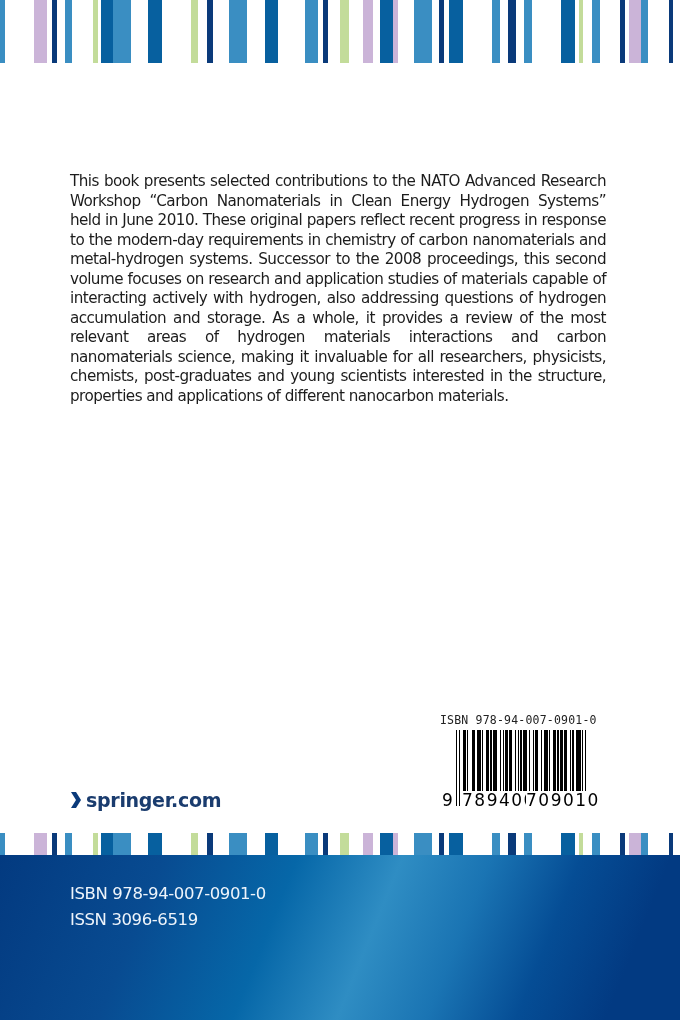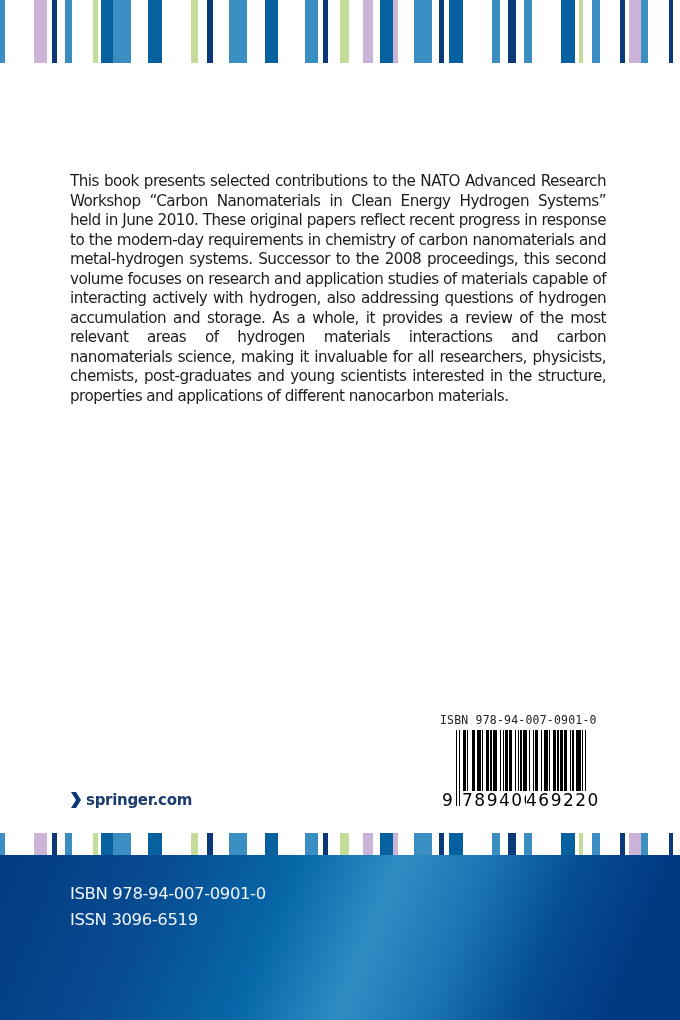--- a/index.html
+++ b/index.html
@@ -24,21 +24,21 @@
     text-align: justify; margin: 0;
     font-family: "DejaVu Sans", sans-serif; letter-spacing: -0.55px;
   }
 
   .springer {
     position: absolute; left: 70px; top: 789px; height: 22px;
     display: flex; align-items: center; gap: 4px;
   }
   .springer .chev { width: 12px; height: 18px; }
   .springer .lbl {
-    font-size: 15px; color: #1a3c6e; font-weight: bold;
+    font-size: 19px; color: #1a3c6e; font-weight: bold;
     font-family: "DejaVu Sans", sans-serif; letter-spacing: -0.3px;
   }
 
   .barcode-wrap { position: absolute; left: 440px; top: 713px; width: 176px; height: 100px; }
   .barcode-isbn {
     position: absolute; left: 0; top: 0; font-family: "DejaVu Sans Mono", monospace;
     font-size: 11.5px; color: #222; letter-spacing: 0.2px;
   }
   .bars { position: absolute; left: 16px; top: 17px; width: 130px; height: 76px; }
   .bars span { position: absolute; top: 0; background: #000; height: 62px; }
@@ -154,21 +154,21 @@
       <span style="left: 113.58px; width: 1.37px;"></span>
       <span style="left: 116.32px; width: 1.37px;"></span>
       <span style="left: 120.42px; width: 1.37px;"></span>
       <span style="left: 121.79px; width: 1.37px;"></span>
       <span style="left: 123.16px; width: 1.37px;"></span>
       <span class="guard" style="left: 125.89px; width: 1.37px;"></span>
       <span class="guard" style="left: 128.63px; width: 1.37px;"></span>
     </div>
   <div class="barcode-digits" style="left:2px;">9</div>
   <div class="barcode-digits" style="left:22px;letter-spacing:1.5px;">789400</div>
-  <div class="barcode-digits" style="left:86px;letter-spacing:1.5px;">469220</div>
+  <div class="barcode-digits" style="left:86px;letter-spacing:1.5px;">709010</div>
 </div>
 
 <div class="stripes bottom">
     <div class="stripe c-teal" style="left: 0px; width: 5px;"></div>
     <div class="stripe c-lilac" style="left: 34px; width: 13px;"></div>
     <div class="stripe c-navy" style="left: 52px; width: 5px;"></div>
     <div class="stripe c-teal" style="left: 65px; width: 7px;"></div>
     <div class="stripe c-green" style="left: 93px; width: 5px;"></div>
     <div class="stripe c-blue" style="left: 101px; width: 12px;"></div>
     <div class="stripe c-teal" style="left: 113px; width: 18px;"></div>

